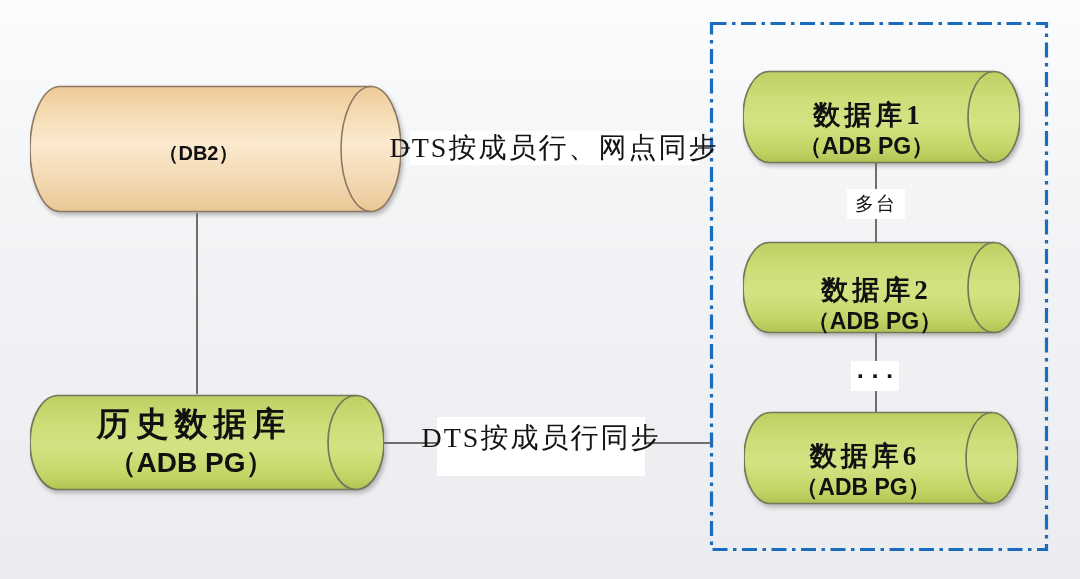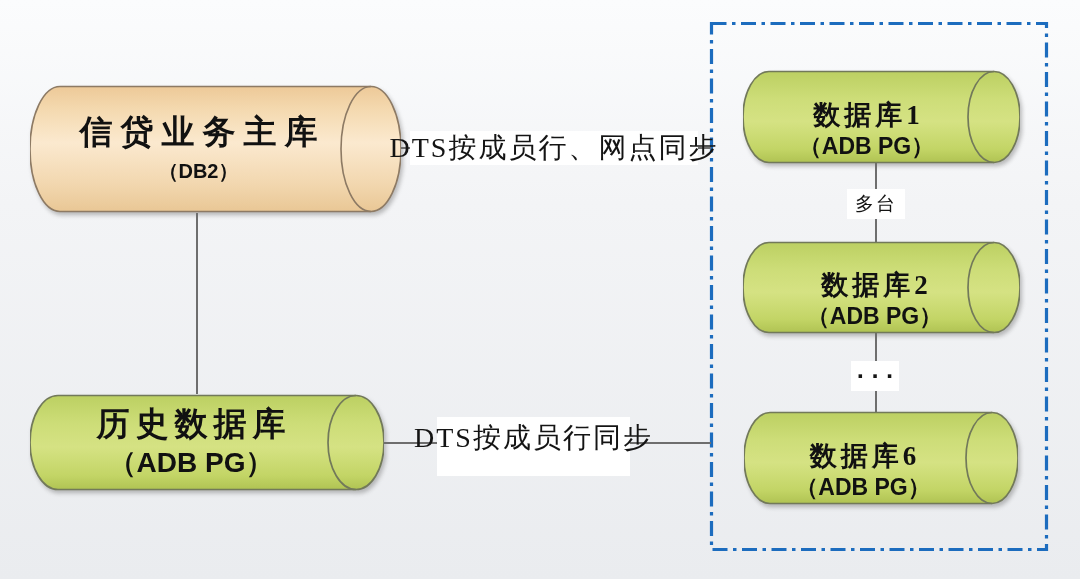--- a/index.html
+++ b/index.html
@@ -25,21 +25,21 @@
   .grn-big .l2{font-size:28px;margin-top:6px;}
   .grn-sm .l1{font-size:27px;letter-spacing:4px;text-indent:4px;margin-top:25px;}
   .grn-sm .l2{font-size:23px;margin-top:4px;}
   .edge-label{
     position:absolute;background:#ffffff;color:#141414;
     font-size:28px;letter-spacing:2px;white-space:nowrap;
     display:flex;align-items:center;justify-content:center;
   }
   .lbl-fullsync{left:96px;top:284px;width:212px;height:33px;}
   .lbl-branch{left:410px;top:131px;width:288px;height:34px;}
-  .lbl-member{left:437px;top:417px;width:193px;height:57px;align-items:flex-start;padding-top:2px;}
+  .lbl-member{left:437px;top:417px;width:208px;height:57px;align-items:flex-start;padding-top:2px;}
   .lbl-multi{left:847px;top:189px;width:58px;height:30px;font-size:19px;}
   .lbl-dots{left:851px;top:361px;width:48px;height:30px;font-size:20px;
     font-family:"DejaVu Sans",sans-serif;font-weight:bold;letter-spacing:7px;text-indent:7px;}
 </style>
 </head>
 <body>
 
 <div class="canvas">
 
   <svg class="overlay" width="1080" height="579" viewBox="0 0 1080 579">
@@ -65,21 +65,20 @@
             <stop offset="0.18" stop-color="#f4d9af"></stop>
           <stop offset="0.45" stop-color="#fbe9cf"></stop>
             <stop offset="0.78" stop-color="#f2d7af"></stop>
           <stop offset="1" stop-color="#e9c795"></stop>
         </linearGradient>
       </defs>
       <path d="M30,1.5 H341 A30,62.5 0 0 1 341,126.5 H30 A30,62.5 0 0 1 30,1.5 Z" fill="url(#gTan)" stroke="#8d7a64" stroke-width="1.6"></path>
       <path d="M341,1.5 A30,62.5 0 0 0 341,126.5" fill="none" stroke="#8d7a64" stroke-width="1.6"></path>
     </svg>
     <div class="cyl-text" style="right:34px;">
-      <div class="l1">信贷业务主库</div>
       <div class="l2">（DB2）</div>
     </div>
   </div>
 
   <div class="cyl grn-big" style="left:30px;top:394px;width:354px;height:97px;">
     <svg width="354" height="97" viewBox="0 0 354 97">
       <defs>
         <linearGradient id="gGrn1" x1="0" y1="0" x2="0" y2="1">
           <stop offset="0" stop-color="#bcd062"></stop>
             <stop offset="0.3" stop-color="#cddd78"></stop>
@@ -124,21 +123,21 @@
           <stop offset="0" stop-color="#bcd062"></stop>
             <stop offset="0.3" stop-color="#cddd78"></stop>
           <stop offset="0.55" stop-color="#d5e283"></stop>
             <stop offset="0.85" stop-color="#c3d566"></stop>
           <stop offset="1" stop-color="#b0c353"></stop>
         </linearGradient>
       </defs>
       <path d="M26,1.5 H251 A26,45 0 0 1 251,91.5 H26 A26,45 0 0 1 26,1.5 Z" fill="url(#gGrn3)" stroke="#72795a" stroke-width="1.7"></path>
       <path d="M251,1.5 A26,45 0 0 0 251,91.5" fill="none" stroke="#72795a" stroke-width="1.7"></path>
     </svg>
-    <div class="cyl-text" style="right:14px;">
+    <div class="cyl-text" style="right:14px;justify-content:flex-end;">
       <div class="l1">数据库2</div>
       <div class="l2">（ADB PG）</div>
     </div>
   </div>
 
   <div class="cyl grn-sm" style="left:744px;top:411px;width:274px;height:94px;">
     <svg width="274" height="94" viewBox="0 0 274 94">
       <defs>
         <linearGradient id="gGrn4" x1="0" y1="0" x2="0" y2="1">
           <stop offset="0" stop-color="#bcd062"></stop>

